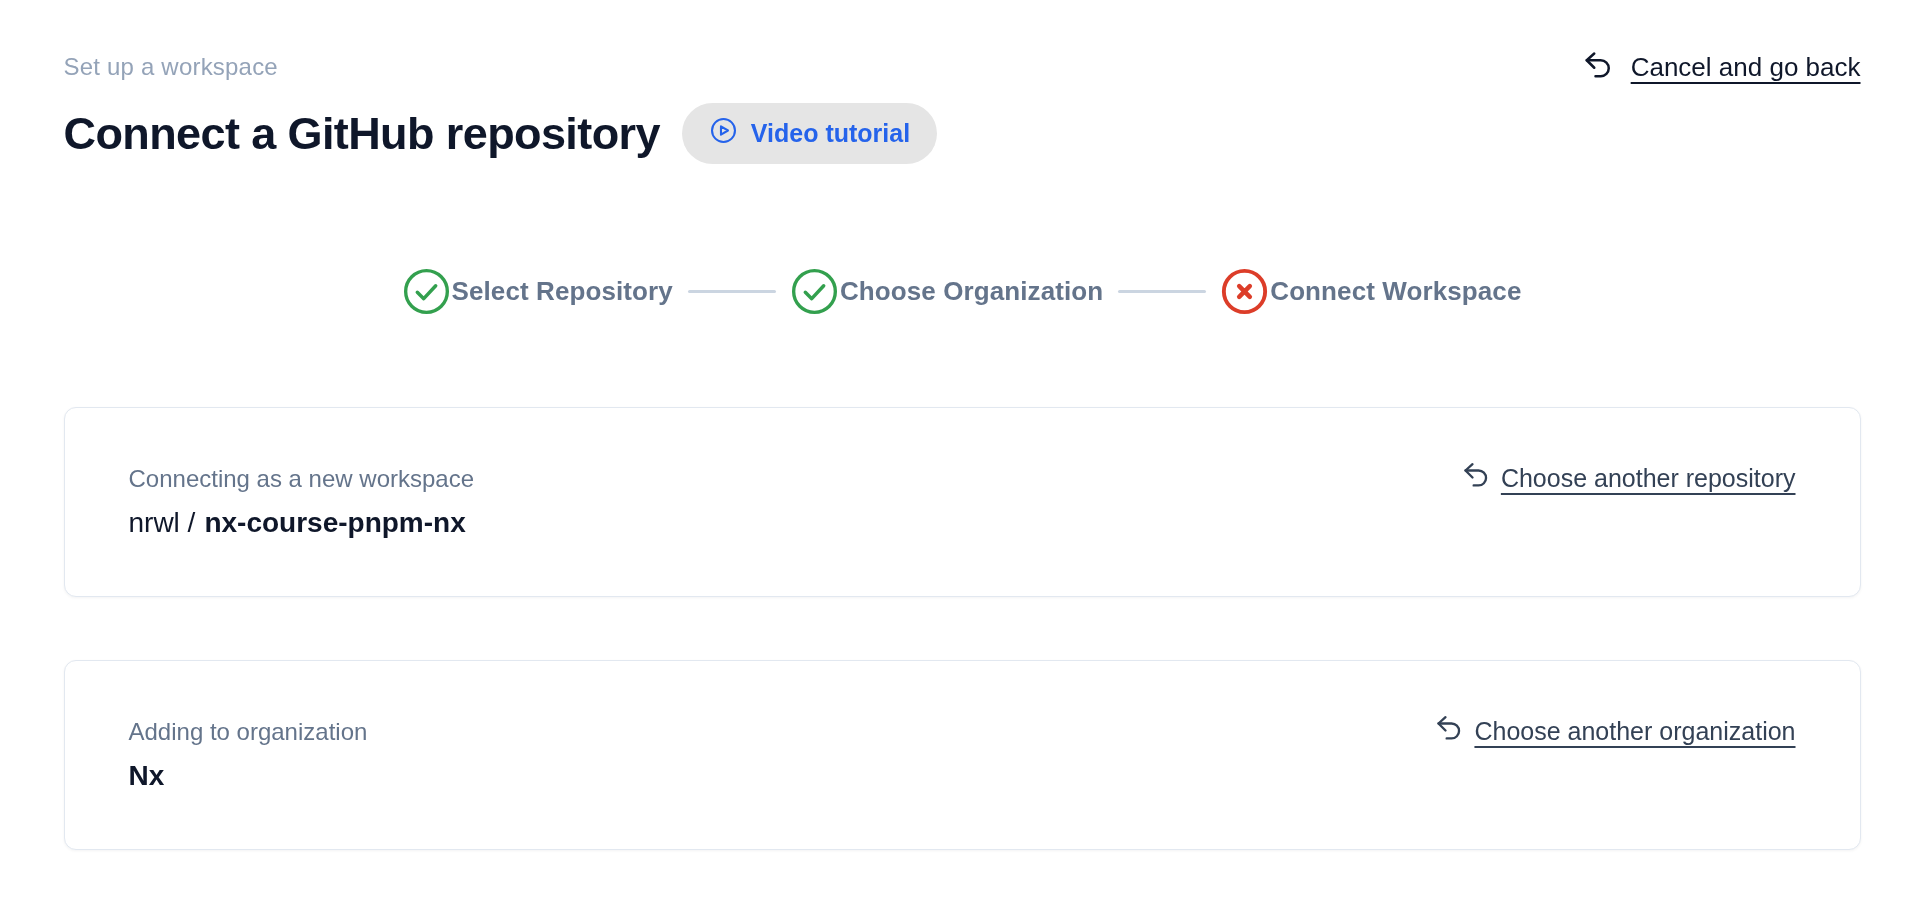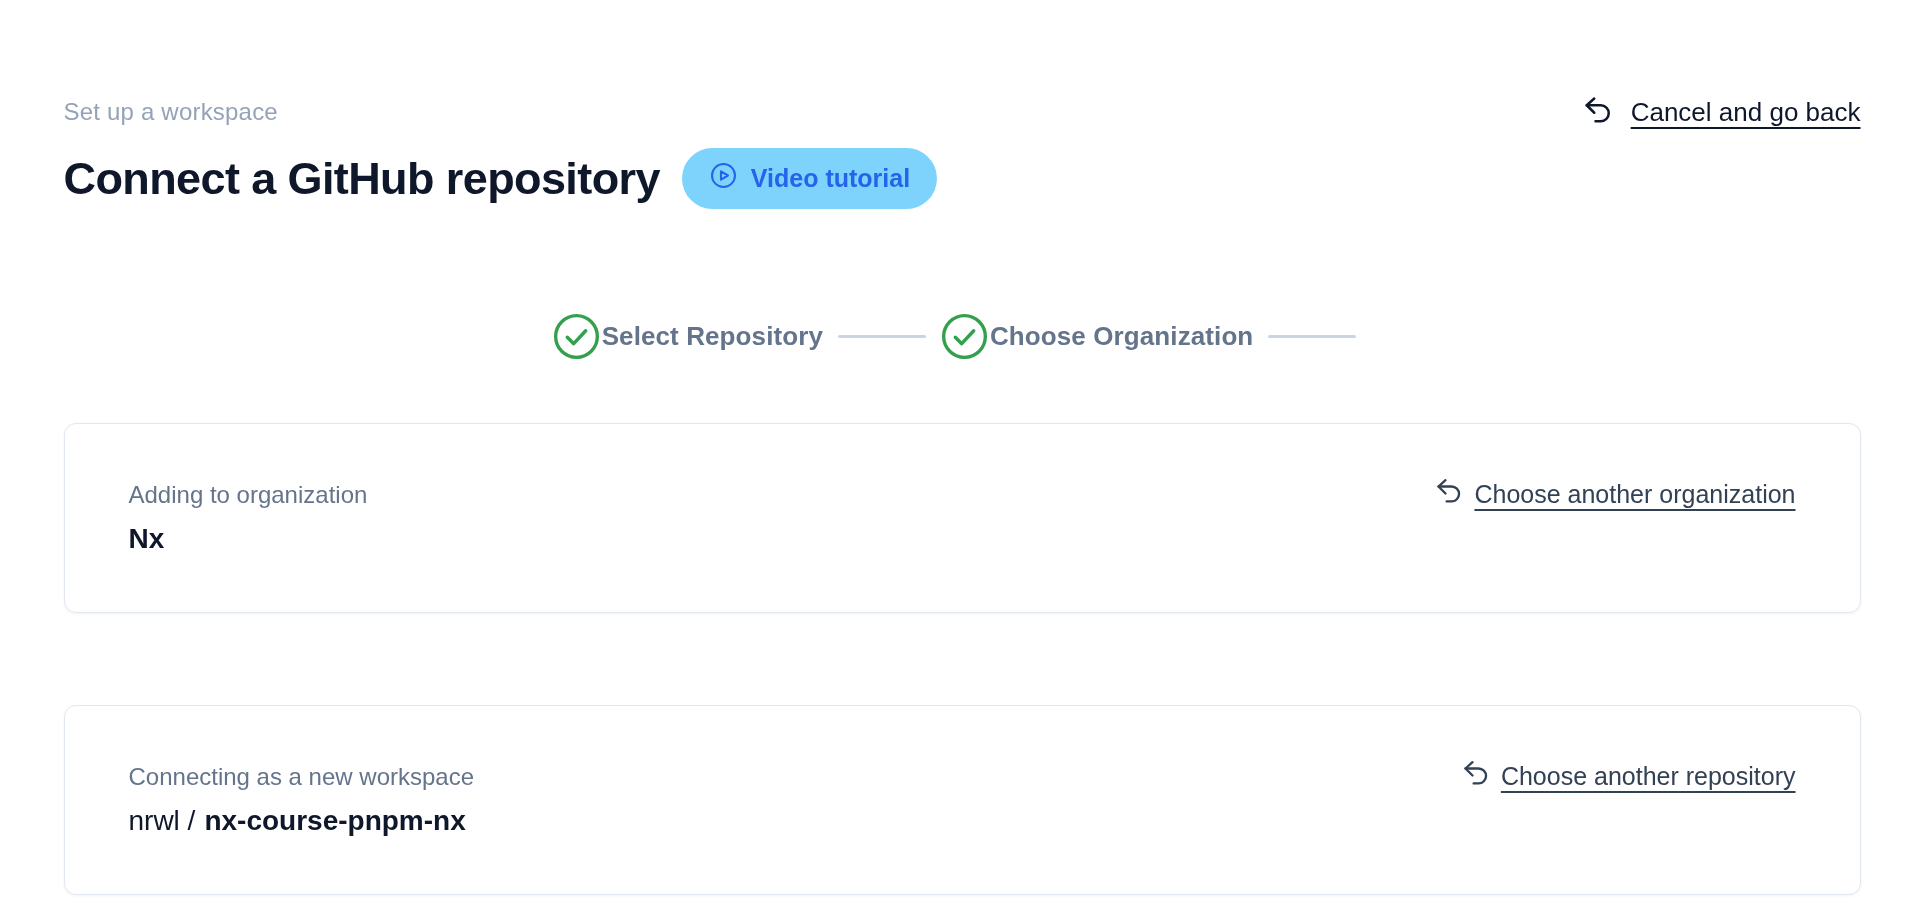--- a/index.html
+++ b/index.html
@@ -9,21 +9,21 @@
     width: 1924px;
     height: 924px;
     background: #ffffff;
     font-family: "Liberation Sans", sans-serif;
     color: #0f172a;
     overflow: hidden;
   }
   .container {
     width: 1797px;
     margin: 0 auto;
-    padding-top: 97px;
+    padding-top: 52px;
   }
 
   
   .header-row {
     display: flex;
     justify-content: space-between;
     align-items: flex-start;
   }
   .eyebrow {
     font-size: 24px;
@@ -58,21 +58,21 @@
     font-size: 45px;
     line-height: 54px;
     font-weight: bold;
     letter-spacing: -0.6px;
     color: #0f172a;
   }
   .video-pill {
     display: inline-flex;
     align-items: center;
     gap: 13px;
-    background: #7dd3fc;
+    background: #e5e5e5;
     color: #2563eb;
     border: none;
     border-radius: 999px;
     padding: 13px 27px;
     font-family: "Liberation Sans", sans-serif;
     font-size: 25px;
     font-weight: bold;
     cursor: pointer;
   }
 
@@ -195,50 +195,59 @@
         <svg class="circle" width="47" height="47" viewBox="0 0 46 46" fill="none" stroke="currentColor">
           <circle cx="23" cy="23" r="20.4" stroke-width="3.3"></circle>
           <path d="M14 23.8 L20.3 30 L32 17.4" stroke-width="3.4" stroke-linecap="round" stroke-linejoin="round"></path>
         </svg>
       </span>
       <span>Choose Organization</span>
     </div>
 
     <div class="connector"></div>
 
-
-  </div>
-
-  <div class="card card-organization">
-    <div>
-      <div class="card-label">Adding to organization</div>
-      <div class="card-value value-strong">Nx</div>
-    </div>
-    <a class="card-link">
-      <span>
-        <svg width="28" height="28" viewBox="0 0 24 24" fill="none" stroke="currentColor" stroke-width="2" stroke-linecap="round" stroke-linejoin="round">
-          <path d="M9 15 L3 9 L9 3.6"></path>
-          <path d="M3 9 h11.2 a6.4 6.4 0 0 1 0 12.8 H10"></path>
-        </svg>
-      </span>
-      <span class="link-underline">Choose another organization</span>
-    </a>
+    <div class="step">
+      <span class="icon-red">
+        <svg class="circle" width="47" height="47" viewBox="0 0 46 46" fill="none" stroke="currentColor">
+          <circle cx="23" cy="23" r="20.2" stroke-width="3.8"></circle>
+          <path d="M17.8 17.8 L28.2 28.2 M28.2 17.8 L17.8 28.2" stroke-width="4.4" stroke-linecap="round"></path>
+        </svg>
+      </span>
+      <span>Connect Workspace</span>
+    </div>
+
   </div>
 
   <div class="card card-repository">
     <div>
       <div class="card-label">Connecting as a new workspace</div>
       <div class="card-value">
         <span class="value-prefix">nrwl /</span><span class="value-emphasis">nx-course-pnpm-nx</span>
       </div>
     </div>
     <a class="card-link">
       <span>
         <svg width="28" height="28" viewBox="0 0 24 24" fill="none" stroke="currentColor" stroke-width="2" stroke-linecap="round" stroke-linejoin="round">
           <path d="M9 15 L3 9 L9 3.6"></path>
           <path d="M3 9 h11.2 a6.4 6.4 0 0 1 0 12.8 H10"></path>
         </svg>
       </span>
       <span class="link-underline">Choose another repository</span>
     </a>
   </div>
 
+  <div class="card card-organization">
+    <div>
+      <div class="card-label">Adding to organization</div>
+      <div class="card-value value-strong">Nx</div>
+    </div>
+    <a class="card-link">
+      <span>
+        <svg width="28" height="28" viewBox="0 0 24 24" fill="none" stroke="currentColor" stroke-width="2" stroke-linecap="round" stroke-linejoin="round">
+          <path d="M9 15 L3 9 L9 3.6"></path>
+          <path d="M3 9 h11.2 a6.4 6.4 0 0 1 0 12.8 H10"></path>
+        </svg>
+      </span>
+      <span class="link-underline">Choose another organization</span>
+    </a>
+  </div>
+
 </div>
 
 </body></html>

